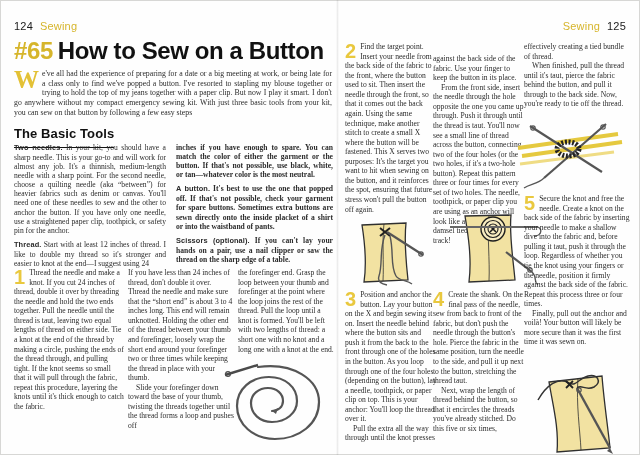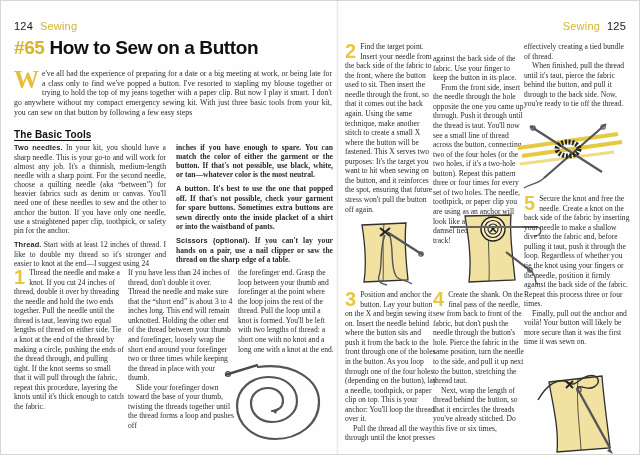--- a/index.html
+++ b/index.html
@@ -10,29 +10,29 @@
   }
   .abs{position:absolute;}
   .gutter{left:336px;top:0;width:3px;height:455px;
     background:linear-gradient(to right,rgba(0,0,0,0.00),rgba(0,0,0,0.07),rgba(0,0,0,0.00));}
   
   .runhead{font-family:"Liberation Sans",sans-serif;font-weight:normal;font-size:11px;letter-spacing:0.2px;}
   .runhead .num{color:#1a1a1a;}
   .runhead .sec{color:#d6b52b;margin:0 0 0 7px;}
   .runhead-r .sec{margin:0 7px 0 0;}
   
-  .title{font-family:"Liberation Sans",sans-serif;font-weight:bold;font-size:19px;letter-spacing:-0.4px;white-space:nowrap;}
+  .title{font-family:"Liberation Sans",sans-serif;font-weight:bold;font-size:24px;letter-spacing:-0.4px;white-space:nowrap;}
   .title .hash{color:#d6b52b;margin-right:5px;}
   .title .ttl{color:#111;}
   
   .intro{width:318px;font-size:7.8px;line-height:1.25;text-align:justify;}
   .dropcap{float:left;font-size:25px;line-height:0.82;color:#e3c136;font-weight:bold;margin:1px 3px 0 0;}
   
-  .tools-head{font-family:"Liberation Sans",sans-serif;font-weight:bold;font-size:10px;color:#111;
-    border-bottom:1.6px solid #111;padding-bottom:0;display:inline-block;letter-spacing:0.1px;}
+  .tools-head{font-family:"Liberation Sans",sans-serif;font-weight:bold;font-size:13px;color:#111;
+    border-bottom:1.6px solid #111;padding-bottom:6px;display:inline-block;letter-spacing:0.1px;}
   .toolcol{font-size:7.6px;line-height:1.2;text-align:justify;}
   .toolcol p{margin:0 0 5px 0;}
   .toolcol b{font-family:"Liberation Sans",sans-serif;font-size:7.4px;letter-spacing:0.1px;}
   
   .stepcol{font-size:7.6px;line-height:1.26;text-align:left;}
   .stepcol p{margin:0;}
   .stepcol p.ind{text-indent:8px;}
   .step-num{float:left;font-family:"Liberation Sans",sans-serif;font-weight:bold;font-size:20px;
     color:#e9c83e;line-height:0.85;margin:1px 4px 0 0;}
   .illo{display:block;}
@@ -110,21 +110,21 @@
       <line x1="38" y1="12" x2="74" y2="35" stroke="#555" stroke-width="2.2"></line>
       <circle cx="72" cy="34" r="2.2" fill="none" stroke="#555" stroke-width="1.2"></circle>
       <path d="M36,15 C30,30 34,44 30,56 C28,62 33,64 38,65" fill="none" stroke="#555" stroke-width="1.4"></path>
       <path d="M41,16 C45,32 41,46 47,56 C50,61 58,60 63,64" fill="none" stroke="#555" stroke-width="1.4"></path>
     </svg>
   </div>
 
   <div class="abs stepcol" style="left:345px;top:290px;width:92px;">
     <span class="step-num">3</span>
     <p>Position and anchor the button. Lay your button on the X and begin sewing it on. Insert the needle behind where the button sits and push it from the back to the front through one of the holes in the button. As you loop through one of the four holes (depending on the button), lay a needle, toothpick, or paper clip on top. This is your anchor: You'll loop the thread over it.</p>
-    <p class="ind">Pull the thread all the way through until the knot presses</p>
+    <p class="ind">Pull the extra all the way through until the knot presses</p>
   </div>
 
   <div class="abs stepcol" style="left:433px;top:42px;width:92px;margin-top:12px;">
     <p>against the back side of the fabric. Use your finger to keep the button in its place.</p>
     <p class="ind">From the front side, insert the needle through the hole opposite the one you came up through. Push it through until the thread is taut. You'll now see a small line of thread across the button, connecting two of the four holes (or the two holes, if it's a two-hole button). Repeat this pattern three or four times for every set of two holes. The needle, toothpick, or paper clip you are using as an anchor will look like a silent movie damsel tied to a railroad track!</p>
   </div>
 
   <div class="abs illo" style="left:448px;top:212px;">
     <svg width="96" height="74" viewBox="0 0 96 74">
       <path d="M17,4 L63,3 C61,22 65,46 67,68 L21,70 C24,46 20,22 17,4 Z" fill="#f2e2a2" stroke="#2f2f2f" stroke-width="1.3"></path>

